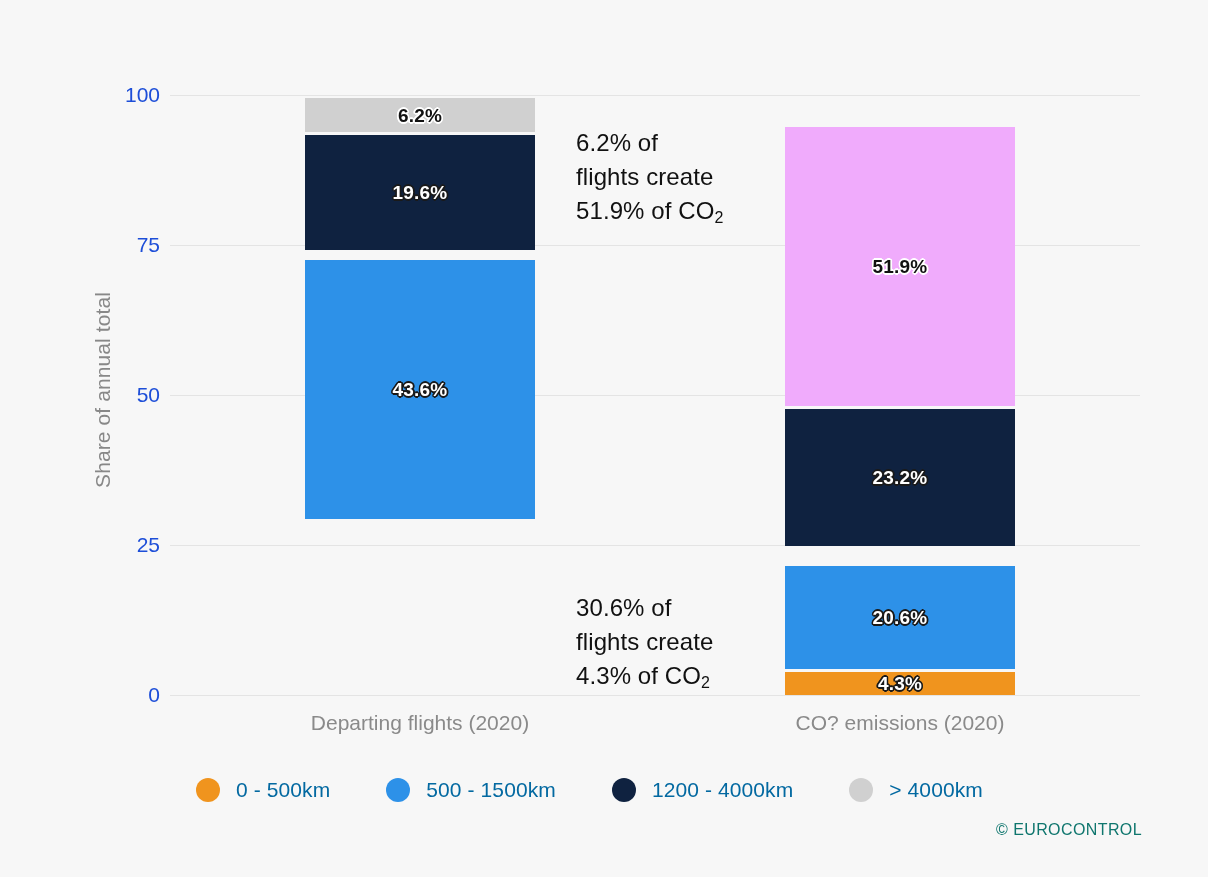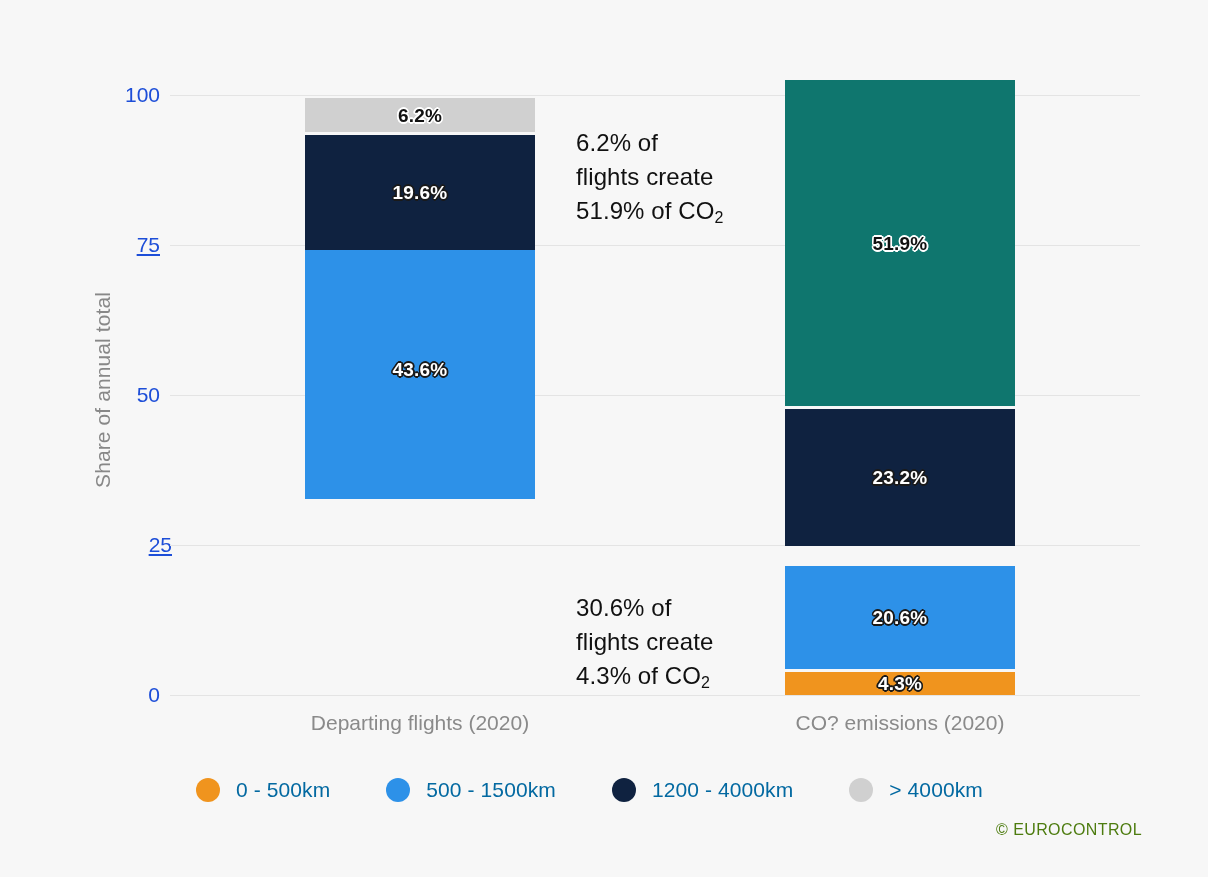--- a/index.html
+++ b/index.html
@@ -168,71 +168,71 @@
     white-space: nowrap;
     letter-spacing: 0.1px;
   }
 
   
   .credit {
     position: absolute;
     right: 66px;
     top: 821px;
     font-size: 16px;
-    color: #4d7c0f;
+    color: #0f766e;
     letter-spacing: 0.4px;
     white-space: nowrap;
   }
 </style>
 </head>
 <body>
 
 <div id="chart-root">
 
   <div class="y-axis-title">Share of annual total</div>
 
   <div id="tick-labels">
       <div class="tick-label" style="top: 84px; left: 100px; right: auto;">100</div>
-      <div class="tick-label" style="top: 234px; left: 100px; right: auto; text-decoration: underline;">75</div>
+      <div class="tick-label" style="top: 234px; left: 100px; right: auto;">75</div>
       <div class="tick-label" style="top: 384px; left: 100px; right: auto;">50</div>
-      <div class="tick-label" style="top: 534px; left: 112px; right: auto; text-decoration: underline;">25</div>
+      <div class="tick-label" style="top: 534px; left: 100px; right: auto;">25</div>
       <div class="tick-label" style="top: 684px; left: 100px; right: auto;">0</div>
     </div>
 
   <div class="plot-area">
     <div id="gridlines">
         <div class="gridline" style="top: 0px;"></div>
         <div class="gridline" style="top: 150px;"></div>
         <div class="gridline" style="top: 300px;"></div>
         <div class="gridline" style="top: 450px;"></div>
         <div class="gridline" style="top: 600px;"></div>
       </div>
     <div id="bars">
         <div class="bar bar-0" style="height: 600px;">
-          <div class="segment" style="background: rgb(45, 145, 232); bottom: 196px; height: 258.6px;">
+          <div class="segment" style="background: rgb(45, 145, 232); bottom: 176px; height: 258.6px;">
             <span class="segment-label light">43.6%</span>
           </div>
           <div class="segment" style="background: rgb(15, 34, 64); bottom: 445.2px; height: 114.6px;">
             <span class="segment-label light">19.6%</span>
           </div>
           <div class="segment" style="background: rgb(208, 208, 208); bottom: 562.8px; height: 34.2px; text-align: center;">
             <span class="segment-label dark">6.2%</span>
           </div>
         </div>
         <div class="bar bar-1" style="height: 600px;">
           <div class="segment" style="background: rgb(240, 148, 30); bottom: 0px; height: 22.8px;">
             <span class="segment-label light">4.3%</span>
           </div>
           <div class="segment" style="background: rgb(45, 145, 232); bottom: 25.8px; height: 103px;">
             <span class="segment-label light">20.6%</span>
           </div>
           <div class="segment" style="background: rgb(15, 34, 64); bottom: 149.4px; height: 136.2px;">
             <span class="segment-label light">23.2%</span>
           </div>
-          <div class="segment" style="background: #0f766e; bottom: 288.6px; height: 326px;">
+          <div class="segment" style="background: #f0abfc; bottom: 288.6px; height: 279px;">
             <span class="segment-label dark">51.9%</span>
           </div>
         </div>
       </div>
   </div>
 
   <div id="annotations">
       <div class="annotation ann-0"><div>6.2% of</div><div>flights create</div><div>51.9% of CO<sub>2</sub></div></div>
       <div class="annotation ann-1"><div>30.6% of</div><div>flights create</div><div>4.3% of CO<sub>2</sub></div></div>
     </div>

